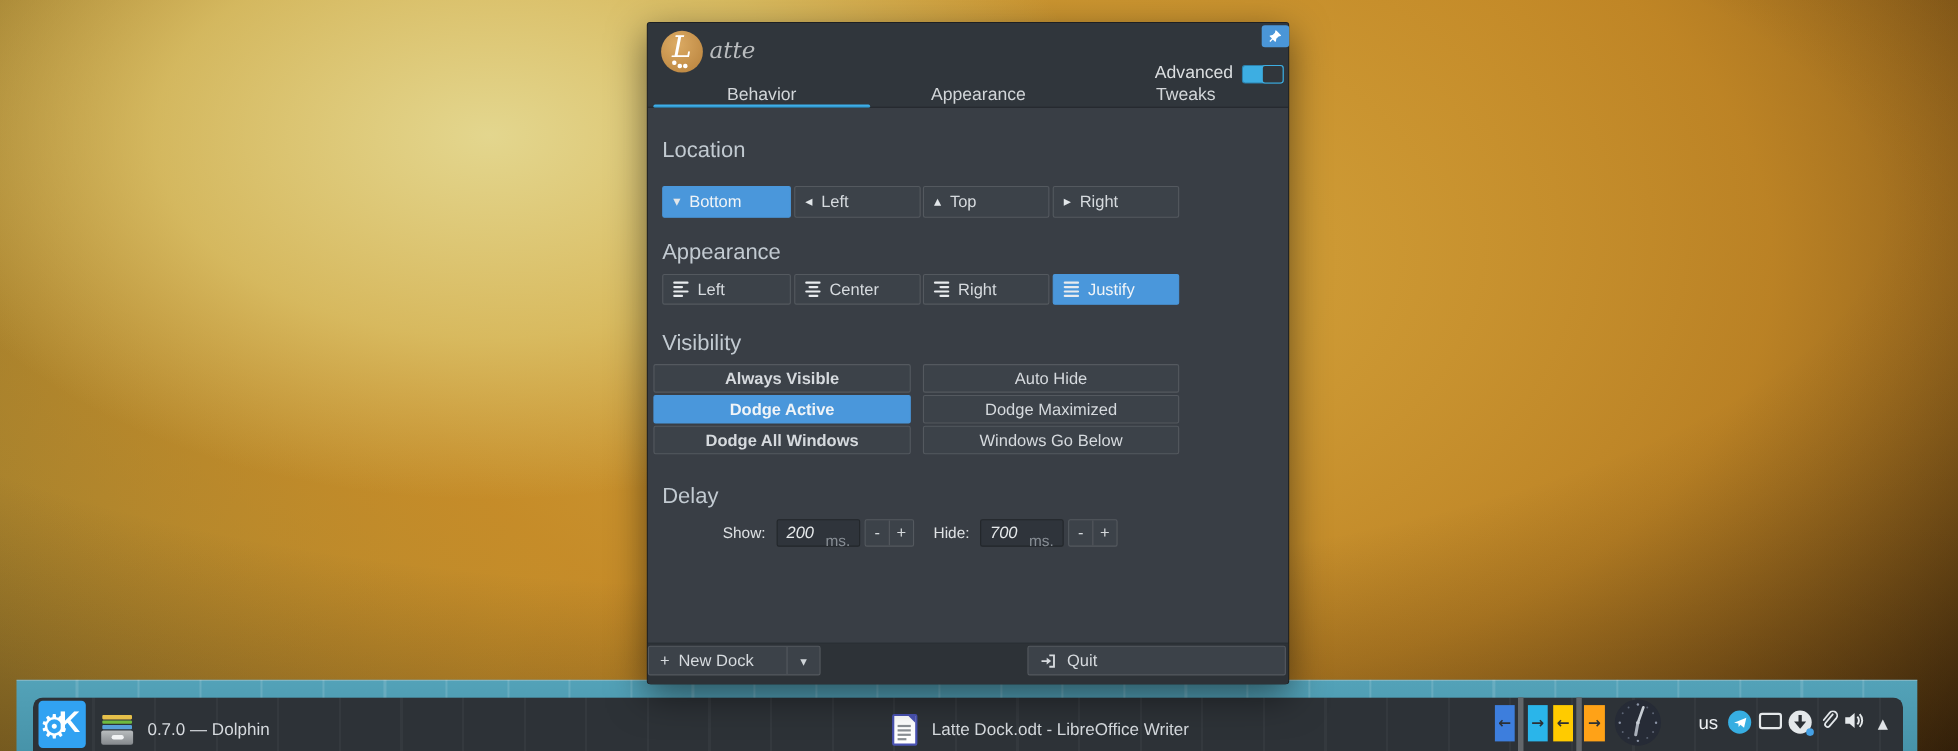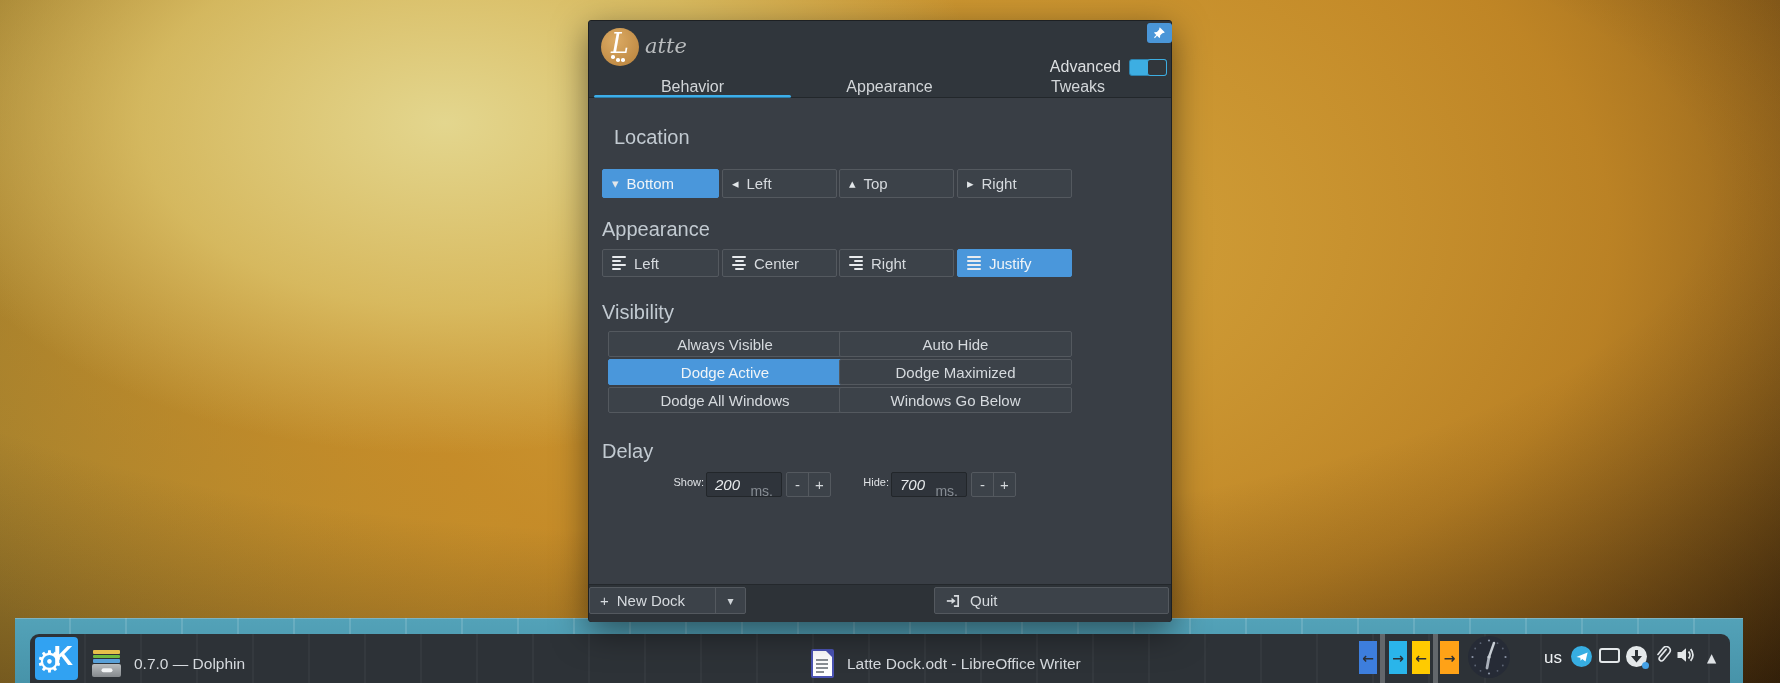--- a/index.html
+++ b/index.html
@@ -50,21 +50,21 @@
     border:1px solid #3daee2; border-radius:3px;
   }
   .tab{ position:absolute; top:55px; height:22px; text-align:center; font-size:16px; color:#d2d6d9; cursor:pointer; background:none; border:none; }
   .tab1{ left:5px; width:197px; } .tab2{ left:202px; width:197px; } .tab3{ left:399px; width:180px; }
   .tab-underline{ position:absolute; left:5px; top:74px; width:197px; height:3px; background:#3daee9; border-radius:2px; }
   .header-hairline{ position:absolute; left:0; top:76px; width:100%; height:1px; background:rgba(0,0,0,.28); }
 
   
   .content{ position:absolute; left:0; top:77px; width:100%; height:486px; }
   .sec-title{ position:absolute; left:13px; font-size:20px; color:#c2cad1; }
-  .t-location{ top:28px;margin-left:12px; } .t-alignment{ top:120px; } .t-visibility{ top:203px; } .t-delay{ top:342px; }
+  .t-location{ top:28px; } .t-alignment{ top:120px; } .t-visibility{ top:203px; } .t-delay{ top:342px; }
 
   .btn{
     position:absolute; display:flex; align-items:center; border:1px solid #54595f; background:#3c4249;
     color:#d6dade; font-size:15px; border-radius:2px; cursor:pointer; font-family:inherit;
   }
   .btn.sel{ background:#4a97db; border-color:#4a97db; color:#f0f4f7; }
   .loc-row .btn, .ali-row .btn{ height:29px; padding-left:9px; gap:8px; }
   .loc-row .c1{ left:13px; width:117px; } .loc-row .c2{ left:133px; width:115px; }
   .loc-row .c3{ left:250px; width:115px; } .loc-row .c4{ left:368px; width:115px; }
   .loc-row .btn{ top:71px; }
@@ -74,23 +74,23 @@
   .tri{ font-family:"DejaVu Sans",sans-serif; font-size:13px; color:#e2e6e9; line-height:1; }
 
   .al-icon{ width:14px; display:flex; flex-direction:column; gap:2px; }
   .al-icon i{ display:block; height:2px; background:#e8ebee; border-radius:1px; }
   .al-left{ align-items:flex-start; } .al-center{ align-items:center; }
   .al-right{ align-items:flex-end; } .al-justify{ align-items:stretch; }
   .al-icon .s{ width:9px; } .al-icon .l{ width:14px; }
 
   .vis-grid .btn{ justify-content:center; height:26px; }
   .vis-grid .r1{ top:233px; } .vis-grid .r2{ top:261px; } .vis-grid .r3{ top:289px; }
-  .vis-grid .g1{ left:19px; width:234px; } .vis-grid .g2{ left:250px; width:233px; }
-
-  .delay-label{ position:absolute; top:378px; font-size:11px; color:#dfe2e5; text-align:right; }
+  .vis-grid .g1{ left:5px; width:234px;font-weight:bold; } .vis-grid .g2{ left:250px; width:233px; }
+
+  .delay-label{ position:absolute; top:378px; font-size:14px; color:#dfe2e5; text-align:center; }
   .dl-show{ left:60px; width:55px; } .dl-hide{ left:252px; width:48px; }
   .delay-input{
     position:absolute; top:374px; width:76px; height:25px; background:#2f343b;
     border:1px solid #22262a; border-radius:2px; display:flex; align-items:center;
     justify-content:space-between; padding:0 8px; cursor:text;
   }
   .di1{ left:117px; } .di2{ left:302px; }
   .delay-input .val{ font-style:italic; font-size:15px; color:#e6e9eb; }
   .delay-input .unit{ font-size:14px; color:#878d94;margin-top:12px; }
   .stepper{

